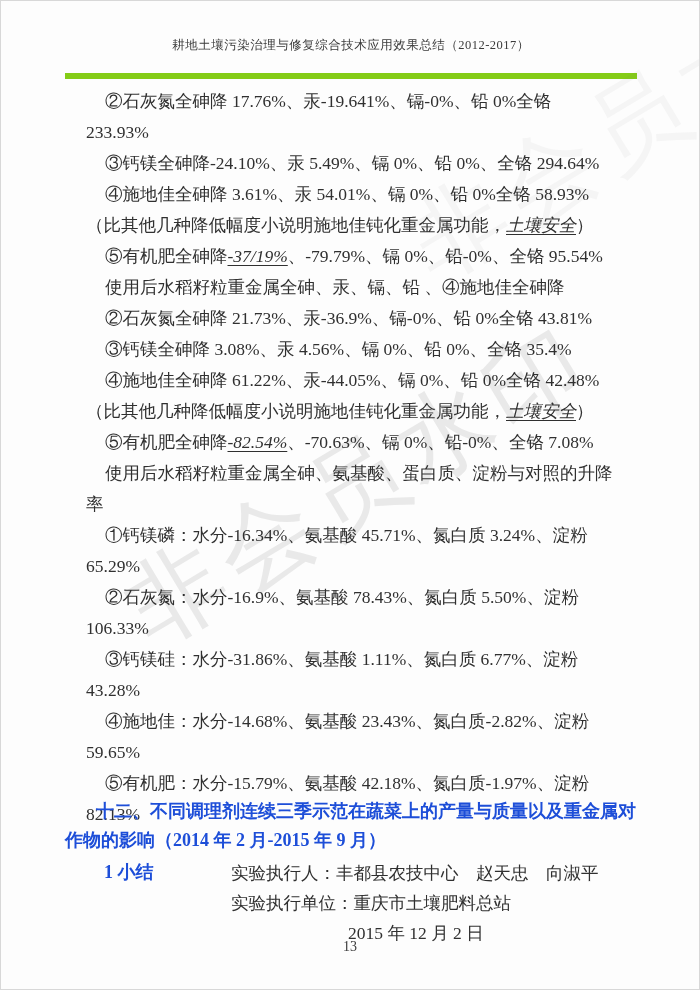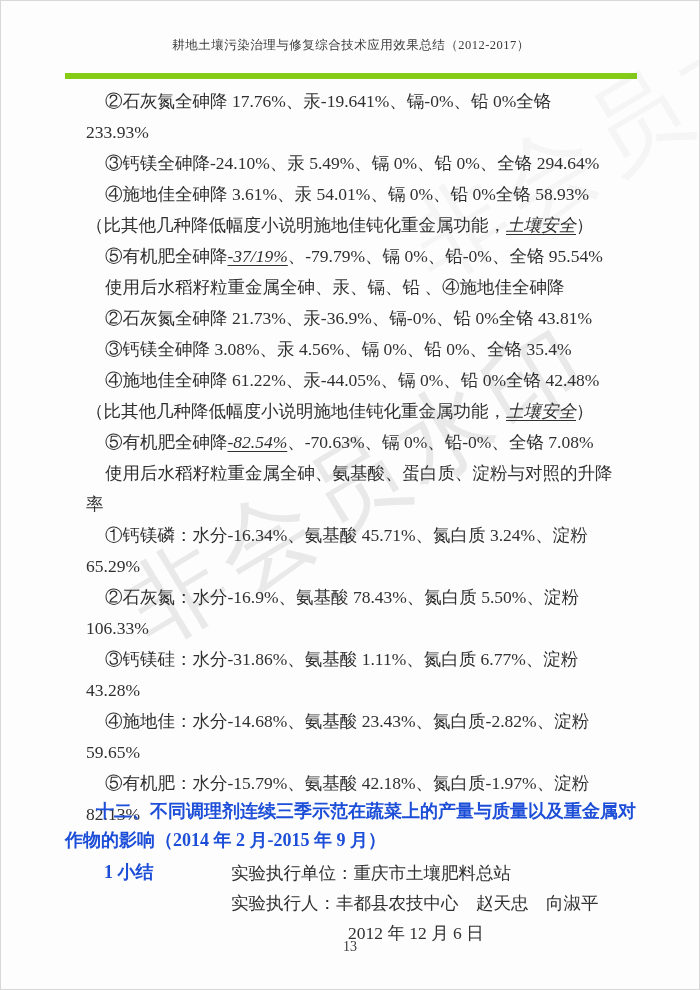--- a/index.html
+++ b/index.html
@@ -111,23 +111,23 @@
         <p><span>⑤有机肥全砷降</span><span class="u">-82.54%</span><span>、-70.63%、镉 0%、铅-0%、全铬 7.08%</span></p>
         <p><span>使用后水稻籽粒重金属全砷、氨基酸、蛋白质、淀粉与对照的升降率</span></p>
         <p><span>①钙镁磷：水分-16.34%、氨基酸 45.71%、氮白质 3.24%、淀粉 65.29%</span></p>
         <p><span>②石灰氮：水分-16.9%、氨基酸 78.43%、氮白质 5.50%、淀粉 106.33%</span></p>
         <p><span>③钙镁硅：水分-31.86%、氨基酸 1.11%、氮白质 6.77%、淀粉 43.28%</span></p>
         <p><span>④施地佳：水分-14.68%、氨基酸 23.43%、氮白质-2.82%、淀粉 59.65%</span></p>
         <p><span>⑤有机肥：水分-15.79%、氨基酸 42.18%、氮白质-1.97%、淀粉 82.13%</span></p>
       </div>
 
     <div class="signature">
+      <p class="sig-line">实验执行人：丰都县农技中心　赵天忠　向淑平</p>
       <p class="sig-line">实验执行单位：重庆市土壤肥料总站</p>
-      <p class="sig-line">实验执行人：丰都县农技中心　赵天忠　向淑平</p>
-      <p class="sig-date">2012 年 12 月 6 日</p>
+      <p class="sig-date">2015 年 12 月 2 日</p>
     </div>
   </div>
 
   <div class="section">
     <p class="sec-title">十二、不同调理剂连续三季示范在蔬菜上的产量与质量以及重金属对作物的影响（2014 年 2 月-2015 年 9 月）</p>
     <p class="sec-sub">1 小结</p>
   </div>
 
   <div class="footer">
     <span>13</span>

